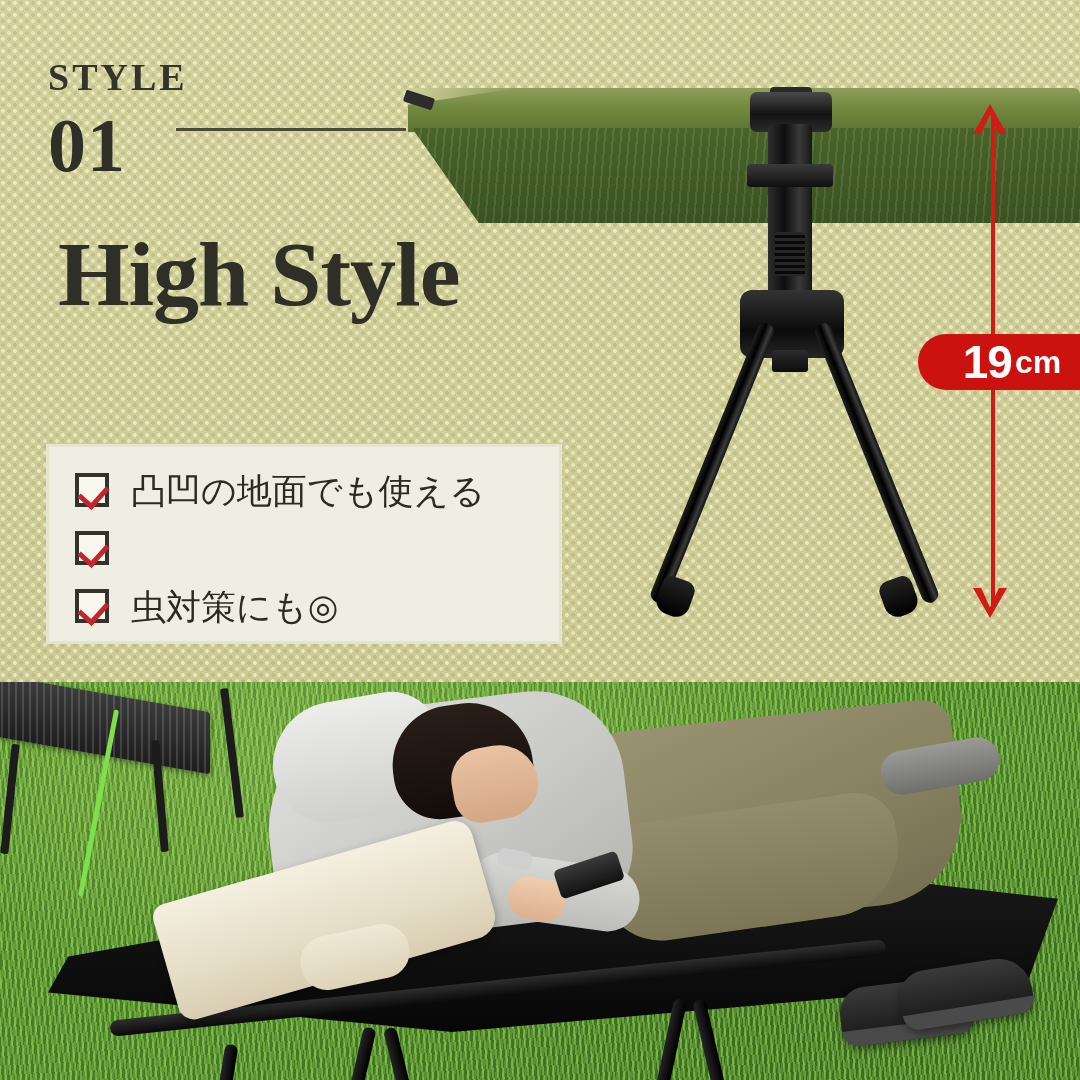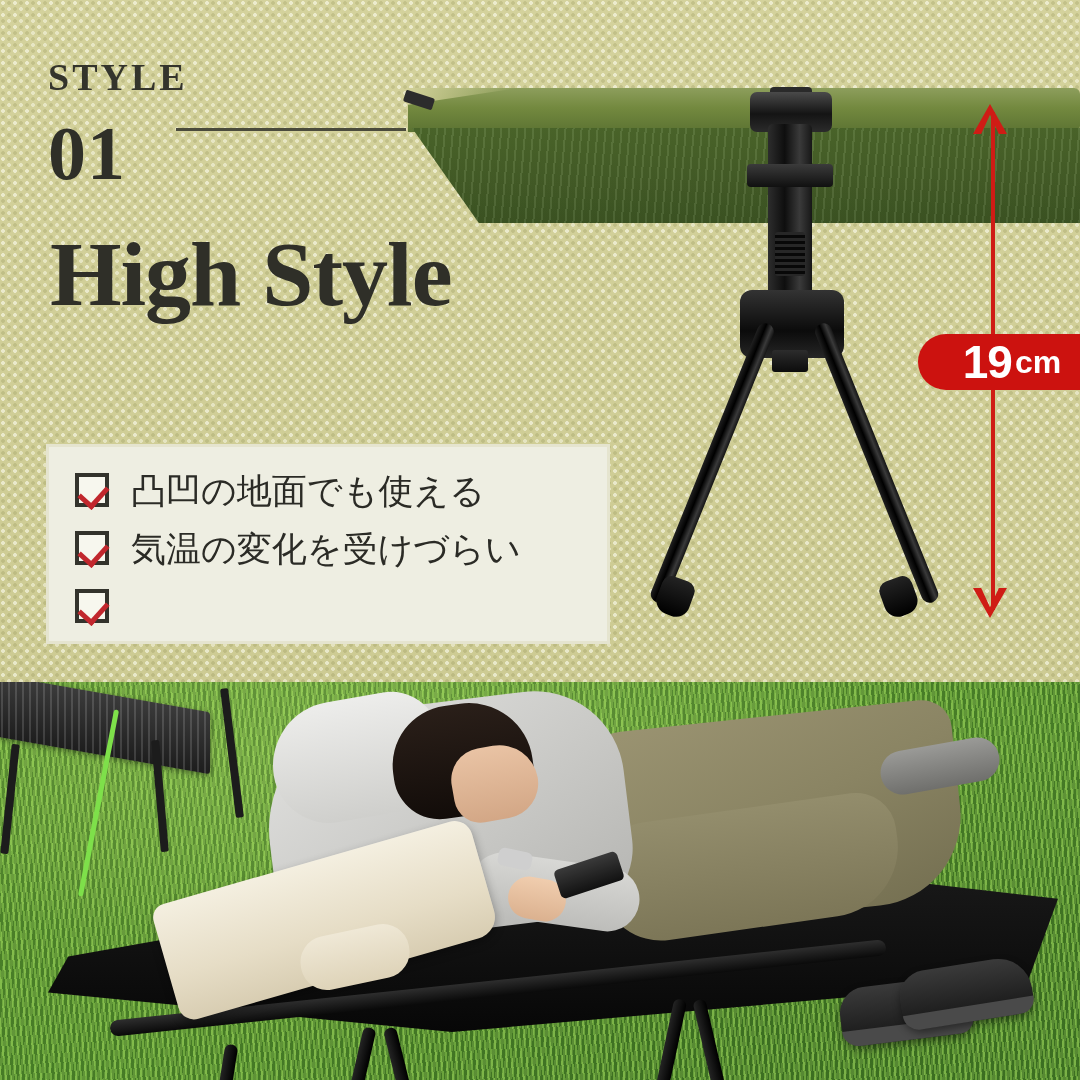--- a/index.html
+++ b/index.html
@@ -26,43 +26,43 @@
   
   .style-block{position:absolute;left:48px;top:58px;}
   .style-word{
     font-family:"Liberation Serif","DejaVu Serif",serif;
     font-weight:bold;font-size:38px;letter-spacing:3px;color:#34342c;
     line-height:1;
   }
   .style-num{
     font-family:"Liberation Serif","DejaVu Serif",serif;
     font-weight:bold;font-size:76px;letter-spacing:1px;color:#2f2f28;
-    line-height:0.98;margin-top:20px;
+    line-height:0.98;margin-top:12px;
   }
   .style-rule{
     position:absolute;left:176px;top:128px;width:230px;height:3px;background:#4b4b3c;
   }
 
   
   .headline{
-    position:absolute;left:50px;top:228px;
+    position:absolute;left:58px;top:228px;
     font-family:"Liberation Serif","DejaVu Serif",serif;
     font-weight:bold;font-size:92px;line-height:1;color:#2f2f28;
     letter-spacing:-1px;white-space:nowrap;text-align:right;
   }
   .sub-badge{
     position:absolute;left:48px;top:344px;
     background:#34342e;color:#ffffff;
     font-size:44px;font-weight:bold;line-height:1;
     padding:9px 16px 11px 16px;letter-spacing:3px;white-space:nowrap;
   }
 
   
   .check-panel{
-    position:absolute;left:46px;top:444px;width:564px;height:200px;
+    position:absolute;left:46px;top:444px;width:516px;height:200px;
     background:#eeeee2;border:3px solid #e5e4cf;
     box-sizing:border-box;
     padding:14px 0 0 26px;
   }
   .check-row{display:flex;align-items:center;height:58px;}
   .check-box{
     width:34px;height:34px;border:4px solid #33332c;background:#f7f7ee;
     box-sizing:border-box;position:relative;flex:0 0 auto;margin-right:22px;
   }
   .check-box:after{
@@ -306,24 +306,24 @@
 
     <div class="headline">High Style</div>
 
     <div class="check-panel">
       <div class="check-row">
         <span class="check-box"></span>
         <span class="check-text">凸凹の地面でも使える</span>
       </div>
       <div class="check-row">
         <span class="check-box"></span>
-        <span class="check-text">気温の変化を受けづらい</span>
       </div>
       <div class="check-row">
         <span class="check-box"></span>
+        <span class="check-text">虫対策にも◎</span>
       </div>
     </div>
 
     <div class="cot">
       <div class="cot-rail"></div>
       <div class="cot-skirt"></div>
       <div class="cot-tip"></div>
     </div>
 
     <div class="leg-wrap">

